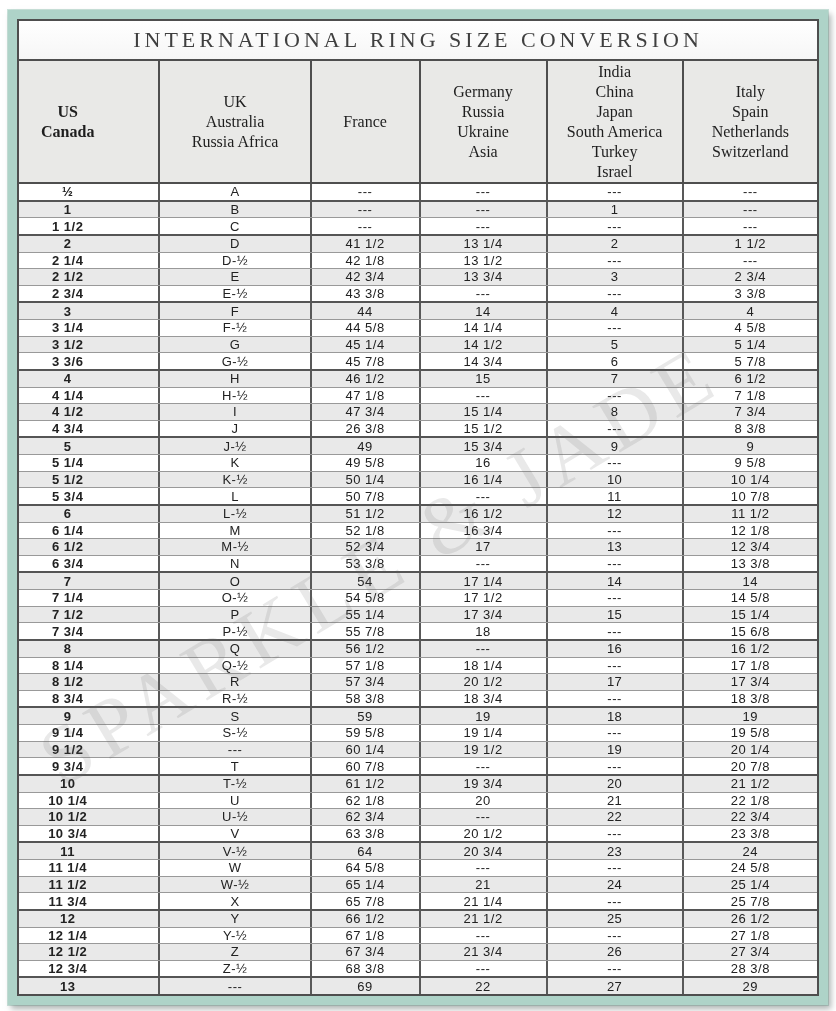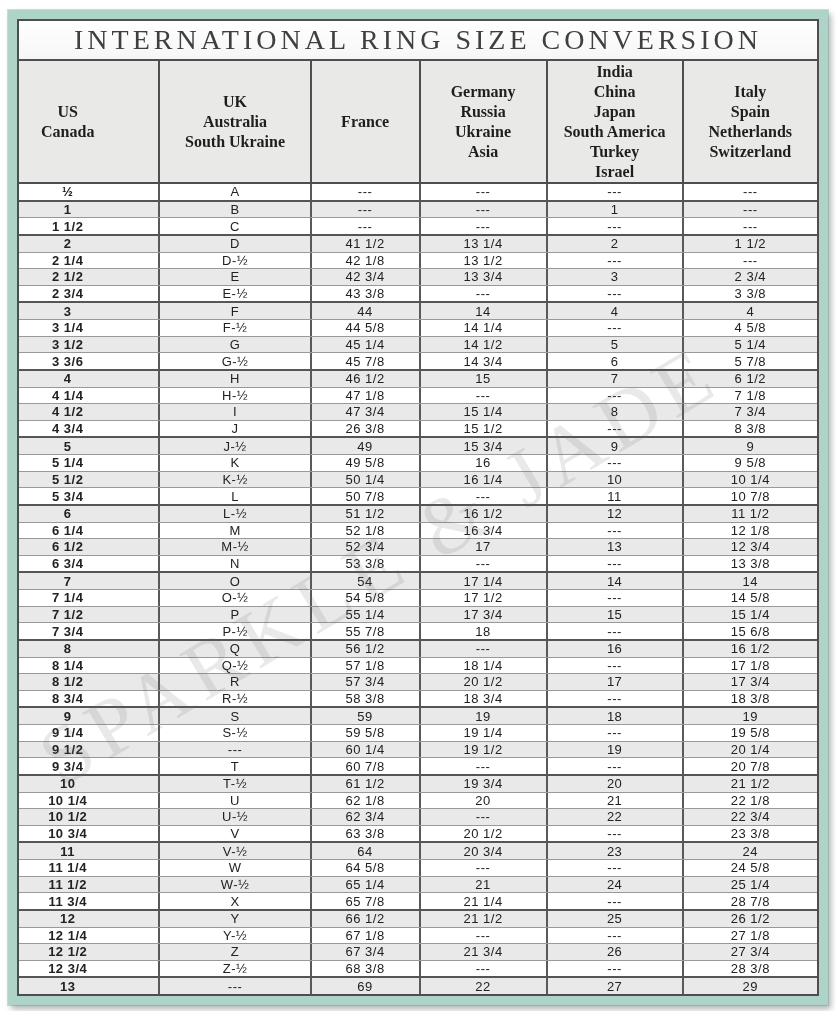--- a/index.html
+++ b/index.html
@@ -22,41 +22,40 @@
     box-sizing:border-box;
     border:2px solid #4e4e4e;
     background:#ffffff;
     display:flex;flex-direction:column;
     overflow:hidden;
   }
   .title{
     flex:none;height:38px;
     display:flex;align-items:center;justify-content:center;
     font-family:"Liberation Serif", serif;
-    font-size:28px;letter-spacing:4px;
+    font-size:22px;letter-spacing:4px;
     color:#3f3f3f;
     border-bottom:2px solid #4e4e4e;
     background:linear-gradient(#ffffff,#f6f6f6);
     white-space:nowrap;
   }
   .header{
     flex:none;height:121px;
     display:flex;
     background:#e9e9e7;
     border-bottom:2px solid #4e4e4e;
     font-family:"Liberation Serif", serif;
     font-size:16px;line-height:20px;
     color:#1e1e1e;
   }
   .hcell{
     box-sizing:border-box;
     display:flex;flex-direction:column;
     align-items:center;justify-content:center;
     text-align:center;
-    font-weight:bold;
   }
   .hcell.bold{font-weight:bold;}
   .hcell + .hcell{border-left:2px solid #4e4e4e;}
   .tbody{
     flex:1;
     display:flex;flex-direction:column;
     font-size:13px;
     color:#222222;
   }
   .row{
@@ -102,21 +101,21 @@
   <div class="inner">
     <div class="title">INTERNATIONAL RING SIZE CONVERSION</div>
     <div class="header">
         <div class="hcell c0 bold">
           <div>US</div>
           <div>Canada</div>
         </div>
         <div class="hcell c1">
           <div>UK</div>
           <div>Australia</div>
-          <div>South Ukraine</div>
+          <div>Russia Africa</div>
         </div>
         <div class="hcell c2">
           <div>France</div>
         </div>
         <div class="hcell c3">
           <div>Germany</div>
           <div>Russia</div>
           <div>Ukraine</div>
           <div>Asia</div>
         </div>
@@ -471,21 +470,21 @@
           <div class="cell c3">21</div>
           <div class="cell c4">24</div>
           <div class="cell c5">25 1/4</div>
         </div>
         <div class="row">
           <div class="cell c0">11 3/4</div>
           <div class="cell c1">X</div>
           <div class="cell c2">65 7/8</div>
           <div class="cell c3">21 1/4</div>
           <div class="cell c4">---</div>
-          <div class="cell c5">28 7/8</div>
+          <div class="cell c5">25 7/8</div>
         </div>
         <div class="row alt grp">
           <div class="cell c0">12</div>
           <div class="cell c1">Y</div>
           <div class="cell c2">66 1/2</div>
           <div class="cell c3">21 1/2</div>
           <div class="cell c4">25</div>
           <div class="cell c5">26 1/2</div>
         </div>
         <div class="row">

